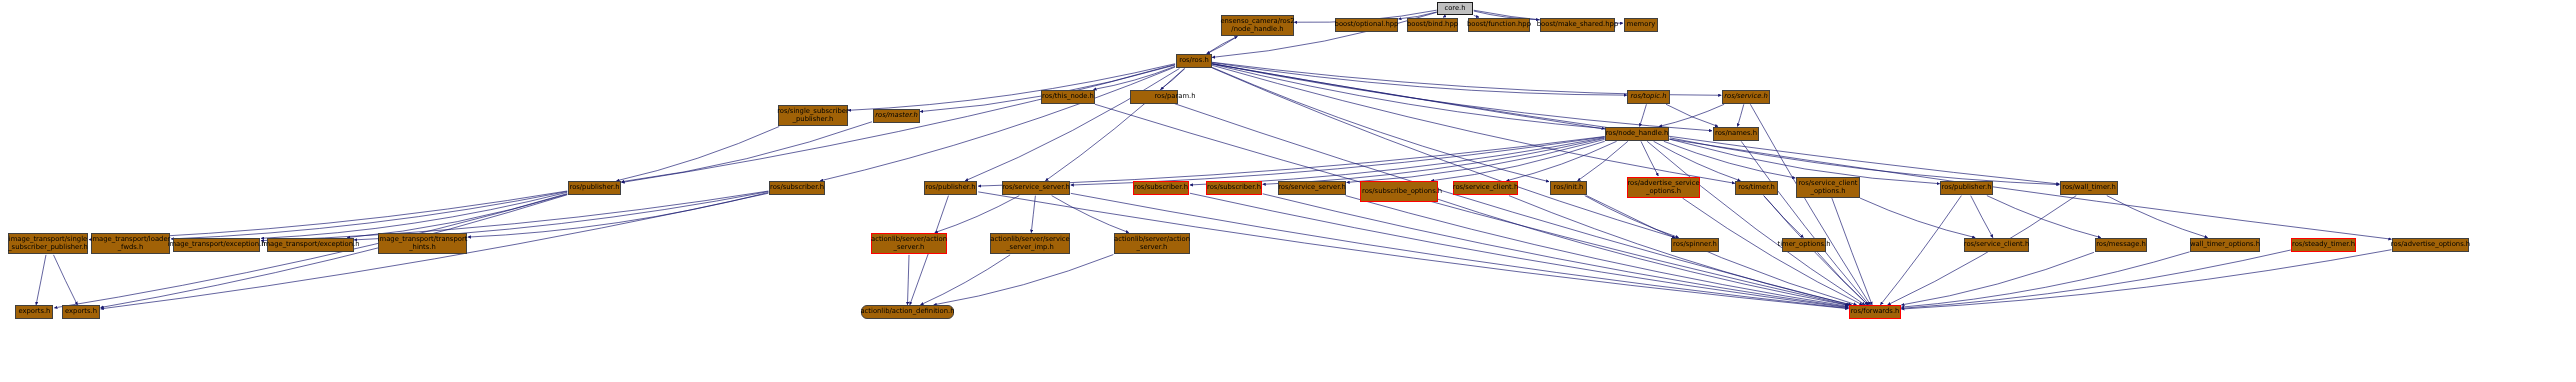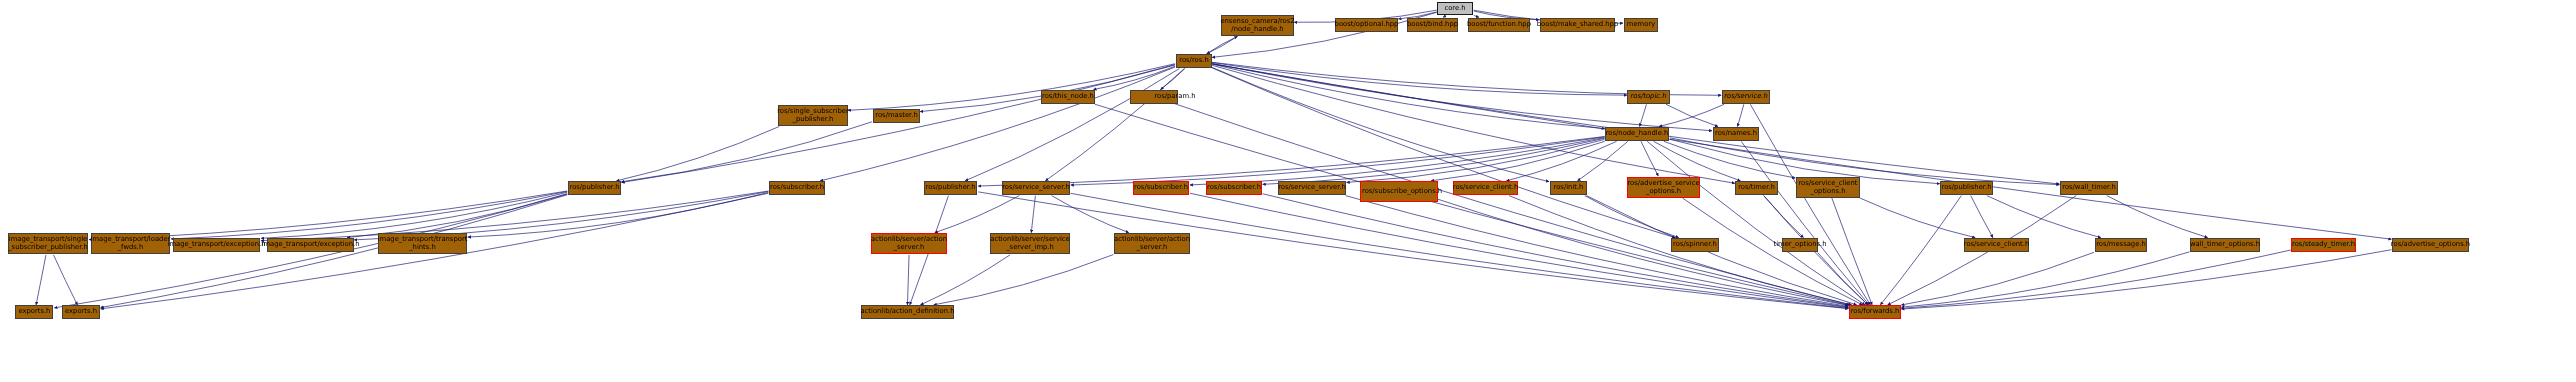--- a/index.html
+++ b/index.html
@@ -160,21 +160,21 @@
       <div class="node" style="left: 1468px; top: 18px; width: 62px; height: 13.6px;">boost/function.hpp</div>
       <div class="node" style="left: 1540px; top: 18px; width: 75px; height: 13.6px;">boost/make_shared.hpp</div>
       <div class="node" style="left: 1624px; top: 18px; width: 34px; height: 13.6px;">memory</div>
       <div class="node" style="left: 1176px; top: 54px; width: 36px; height: 13.6px;">ros/ros.h</div>
       <div class="node" style="left: 1041px; top: 90px; width: 54px; height: 13.6px;">ros/this_node.h</div>
       <div class="node" style="left: 1130px; top: 90px; width: 44px; height: 13.6px; padding-left: 44px;">ros/param.h</div>
       <div class="node" style="left: 1627px; top: 90px; width: 43px; height: 13.6px; font-style: italic;">ros/topic.h</div>
       <div class="node" style="left: 1722px; top: 90px; width: 48px; height: 13.6px; font-style: italic;">ros/service.h</div>
       <div class="node thick" style="left: 778px; top: 105px; width: 70px; height: 21px;">ros/single_subscriber
 _publisher.h</div>
-      <div class="node" style="left: 873px; top: 109px; width: 47px; height: 13.6px;">ros/master.h</div>
+      <div class="node" style="left: 873px; top: 109px; width: 47px; height: 13.6px; font-style: italic;">ros/master.h</div>
       <div class="node" style="left: 1605px; top: 127px; width: 64px; height: 13.6px;">ros/node_handle.h</div>
       <div class="node" style="left: 1713px; top: 127px; width: 46px; height: 13.6px;">ros/names.h</div>
       <div class="node" style="left: 568px; top: 181px; width: 53px; height: 13.6px;">ros/publisher.h</div>
       <div class="node" style="left: 769px; top: 181px; width: 56px; height: 13.6px;">ros/subscriber.h</div>
       <div class="node" style="left: 924px; top: 181px; width: 53px; height: 13.6px;">ros/publisher.h</div>
       <div class="node" style="left: 1002px; top: 181px; width: 68px; height: 13.6px;">ros/service_server.h</div>
       <div class="node red" style="left: 1133px; top: 181px; width: 56px; height: 13.6px;">ros/subscriber.h</div>
       <div class="node red" style="left: 1206px; top: 181px; width: 56px; height: 13.6px;">ros/subscriber.h</div>
       <div class="node thick" style="left: 1278px; top: 181px; width: 68px; height: 13.6px;">ros/service_server.h</div>
       <div class="node red" style="left: 1360px; top: 181px; width: 78px; height: 21px; padding-left: 8px;">ros/subscribe_options.h</div>
@@ -195,25 +195,25 @@
       <div class="node" style="left: 267px; top: 238px; width: 87px; height: 13.6px;">image_transport/exception.h</div>
       <div class="node thick" style="left: 378px; top: 233px; width: 89px; height: 21px;">image_transport/transport
 _hints.h</div>
       <div class="node red" style="left: 871px; top: 233px; width: 76px; height: 21px;">actionlib/server/action
 _server.h</div>
       <div class="node thick" style="left: 990px; top: 233px; width: 80px; height: 21px;">actionlib/server/service
 _server_imp.h</div>
       <div class="node thick" style="left: 1114px; top: 233px; width: 76px; height: 21px;">actionlib/server/action
 _server.h</div>
       <div class="node" style="left: 1671px; top: 238px; width: 48px; height: 13.6px;">ros/spinner.h</div>
-      <div class="node" style="left: 1782px; top: 238px; width: 36px; height: 13.6px;">timer_options.h</div>
+      <div class="node" style="left: 1782px; top: 238px; width: 44px; height: 13.6px;">timer_options.h</div>
       <div class="node" style="left: 1964px; top: 238px; width: 65px; height: 13.6px;">ros/service_client.h</div>
       <div class="node" style="left: 2095px; top: 238px; width: 52px; height: 13.6px;">ros/message.h</div>
       <div class="node" style="left: 2190px; top: 238px; width: 70px; height: 13.6px;">wall_timer_options.h</div>
       <div class="node red" style="left: 2291px; top: 238px; width: 65px; height: 13.6px;">ros/steady_timer.h</div>
       <div class="node" style="left: 2392px; top: 238px; width: 77px; height: 13.6px;">ros/advertise_options.h</div>
       <div class="node" style="left: 15.4px; top: 305px; width: 38px; height: 13.6px;">exports.h</div>
       <div class="node" style="left: 62px; top: 305px; width: 38px; height: 13.6px;">exports.h</div>
-      <div class="node" style="left: 861px; top: 305px; width: 93px; height: 13.6px;">actionlib/action_definition.h</div>
+      <div class="node" style="left: 861px; top: 305px; width: 93px; height: 13.6px; border-radius: 6px;">actionlib/action_definition.h</div>
       <div class="node red" style="left: 1849px; top: 305px; width: 52px; height: 13.6px;">ros/forwards.h</div>
     </div>
 </div>
 
 
 </body></html>

